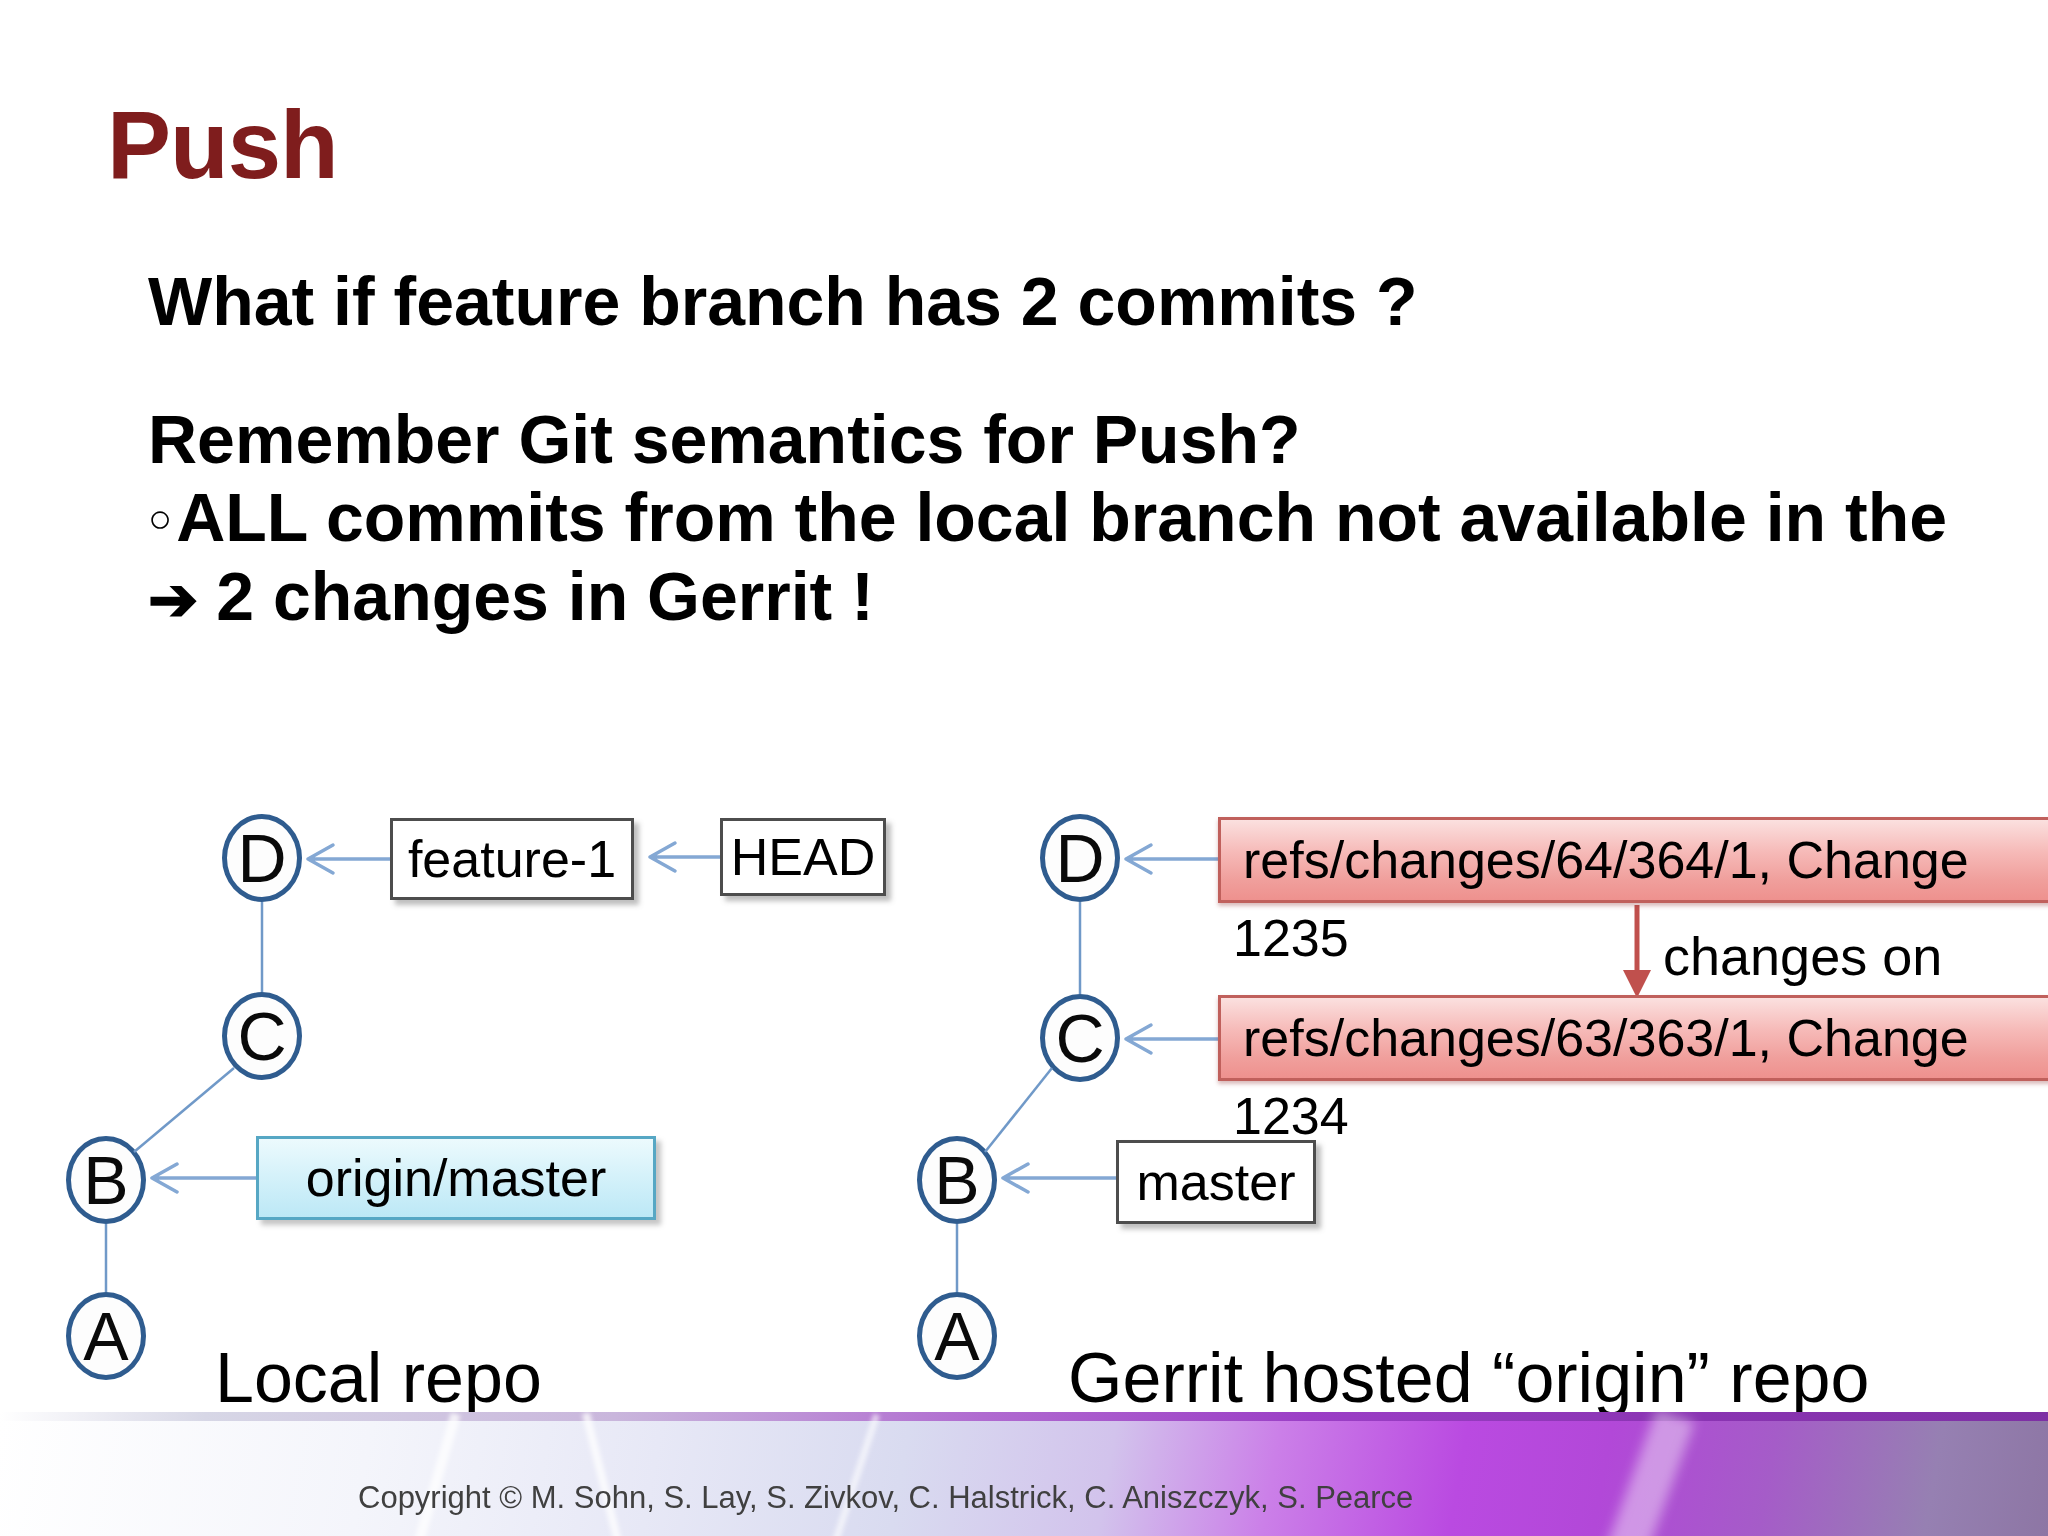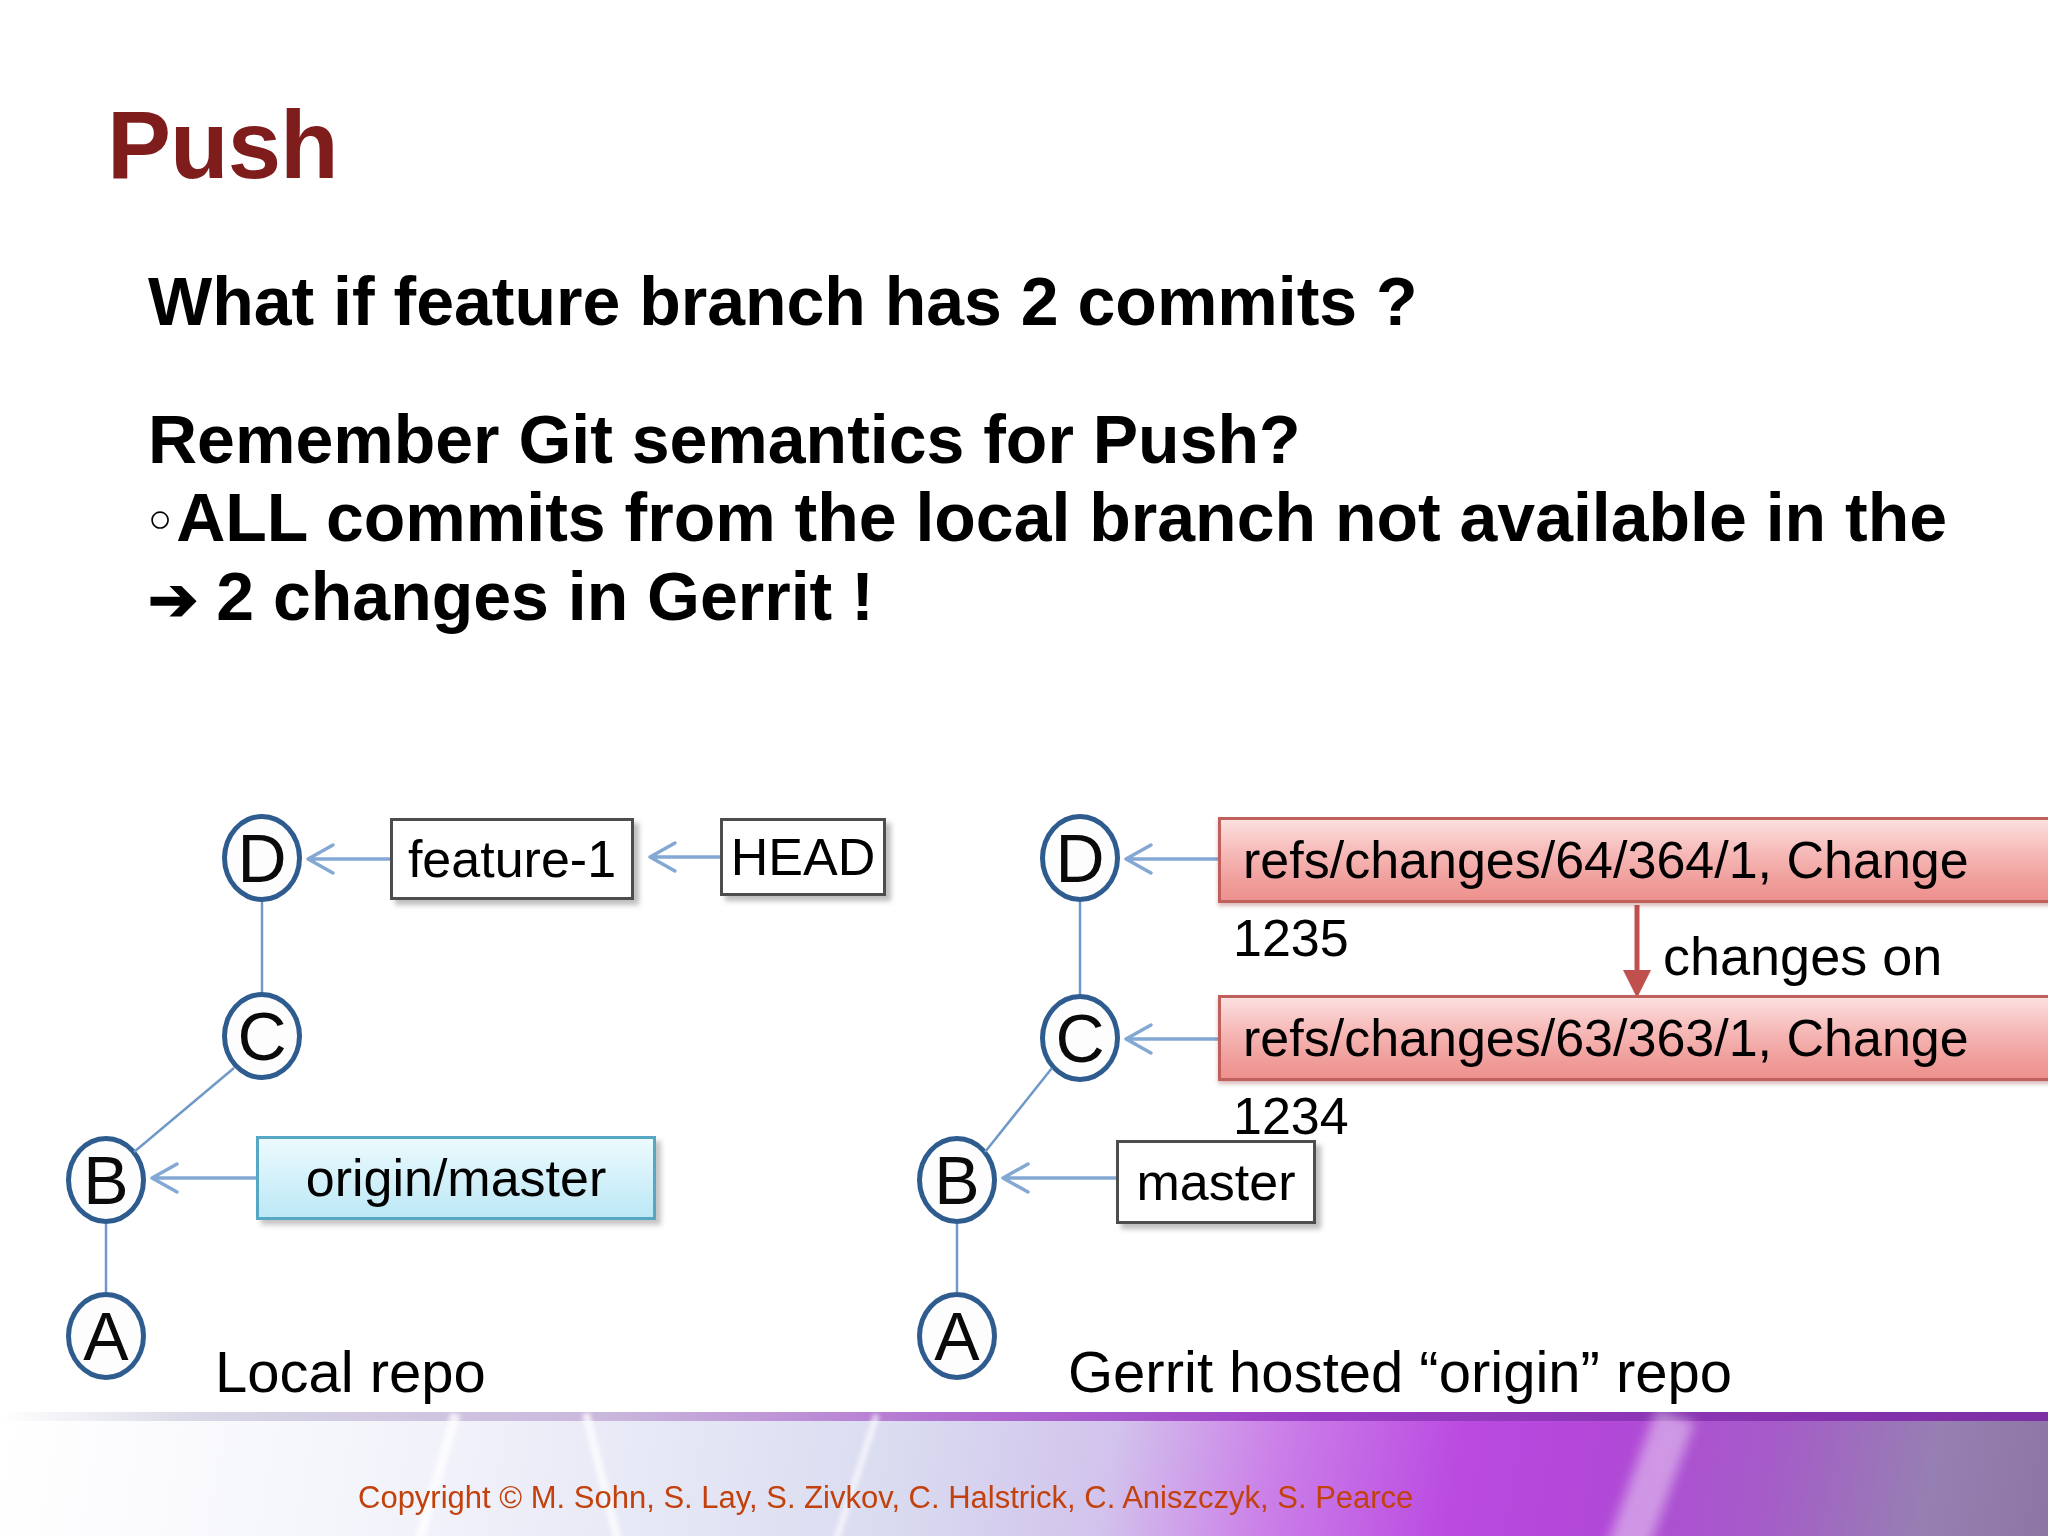--- a/index.html
+++ b/index.html
@@ -64,25 +64,25 @@
     position:absolute;
     background:linear-gradient(180deg,#fbe0df 0%, #f6bab8 40%, #f09f9c 75%, #ee918e 100%);
     border:3px solid #C0605C;
     box-shadow:0 3px 4px rgba(150,60,60,0.35);
     display:flex; align-items:center;
     font-size:52px; padding-left:22px;
     box-sizing:border-box;
     white-space:nowrap;
   }
   .free-label { position:absolute; font-size:52px; white-space:nowrap; }
-  .caption { position:absolute; font-size:58px; white-space:nowrap; }
+  .caption { position:absolute; font-size:70px; white-space:nowrap; }
 
   .footer-copyright {
     position:absolute; left:358px; top:1480px;
-    font-size:31px; color:#c2410c; z-index:6; white-space:nowrap;text-align:right;
+    font-size:31px; color:#404040; z-index:6; white-space:nowrap;text-align:right;
   }
 
   
   .band { position:absolute; left:0; top:1412px; width:2048px; height:124px; z-index:4; overflow:hidden; }
   .band-stripe {
     position:absolute; left:0; top:0; width:100%; height:9px;
     background:linear-gradient(90deg, rgba(222,222,234,0) 0%, #d7d7e6 10%, #c9b6dc 30%, #b06ad0 48%, #9b3ec6 64%, #8c35b5 80%, #7e2fa4 100%);
   }
   .band-body {
     position:absolute; left:0; top:9px; width:100%; height:115px;

